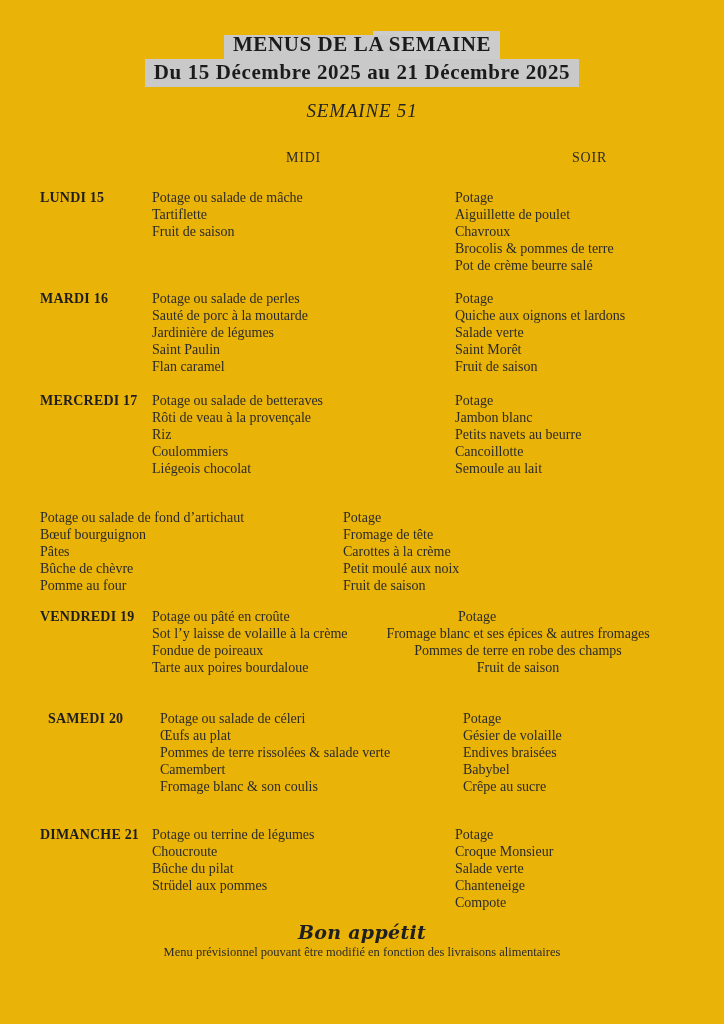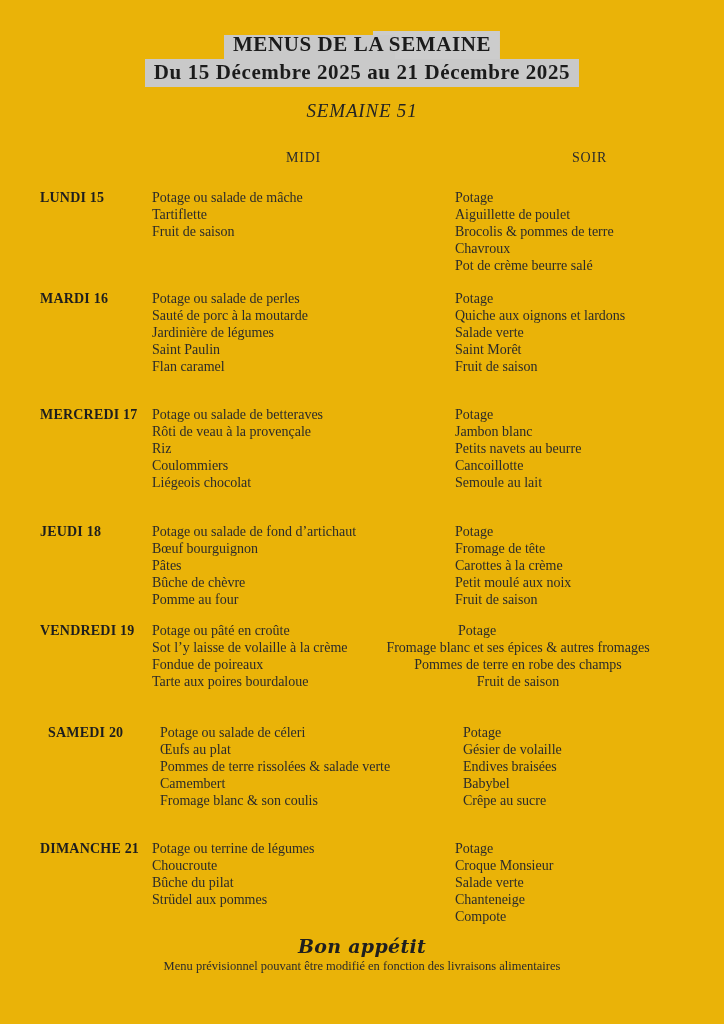--- a/index.html
+++ b/index.html
@@ -89,21 +89,21 @@
     color: #2b2b2b;
   }
   
   .item {
     font-size: 14px;
     line-height: 17px;
     color: #2b2b2b;
     white-space: nowrap;
   }
   .days .row:nth-child(1) { margin-bottom: 16px; }
-  .days .row:nth-child(2) { margin-bottom: 31px; }
+  .days .row:nth-child(2) { margin-bottom: 17px; }
   .days .row:nth-child(3) { margin-bottom: 32px; }
   .days .row:nth-child(4) { margin-bottom: 14px; }
   .days .row:nth-child(5) { margin-bottom: 34px; }
   .days .row:nth-child(6) { margin-bottom: 31px; padding-left: 48px; }
   .days .row:nth-child(7) { margin-bottom: 0; }
   
   .cell-soir.centered {
     width: 330px;
     margin-left: -102px;
     text-align: center;
@@ -159,22 +159,22 @@
     <div class="row">
       <div class="cell-label">LUNDI 15</div>
       <div class="cell-midi">
         <div class="item">Potage ou salade de mâche</div>
         <div class="item">Tartiflette</div>
         <div class="item">Fruit de saison</div>
       </div>
       <div class="cell-soir">
         <div class="item">Potage</div>
         <div class="item">Aiguillette de poulet</div>
+        <div class="item">Chavroux</div>
         <div class="item">Brocolis &amp; pommes de terre</div>
-        <div class="item">Chavroux</div>
         <div class="item">Pot de crème beurre salé</div>
       </div>
     </div>
 
     <div class="row">
       <div class="cell-label">MARDI 16</div>
       <div class="cell-midi">
         <div class="item">Potage ou salade de perles</div>
         <div class="item">Sauté de porc à la moutarde</div>
         <div class="item">Jardinière de légumes</div>
@@ -202,21 +202,20 @@
       <div class="cell-soir">
         <div class="item">Potage</div>
         <div class="item">Jambon blanc</div>
         <div class="item">Petits navets au beurre</div>
         <div class="item">Cancoillotte</div>
         <div class="item">Semoule au lait</div>
       </div>
     </div>
 
     <div class="row">
-      <div class="cell-label">JEUDI 18</div>
       <div class="cell-midi">
         <div class="item">Potage ou salade de fond d’artichaut</div>
         <div class="item">Bœuf bourguignon</div>
         <div class="item">Pâtes</div>
         <div class="item">Bûche de chèvre</div>
         <div class="item">Pomme au four</div>
       </div>
       <div class="cell-soir">
         <div class="item">Potage</div>
         <div class="item">Fromage de tête</div>

